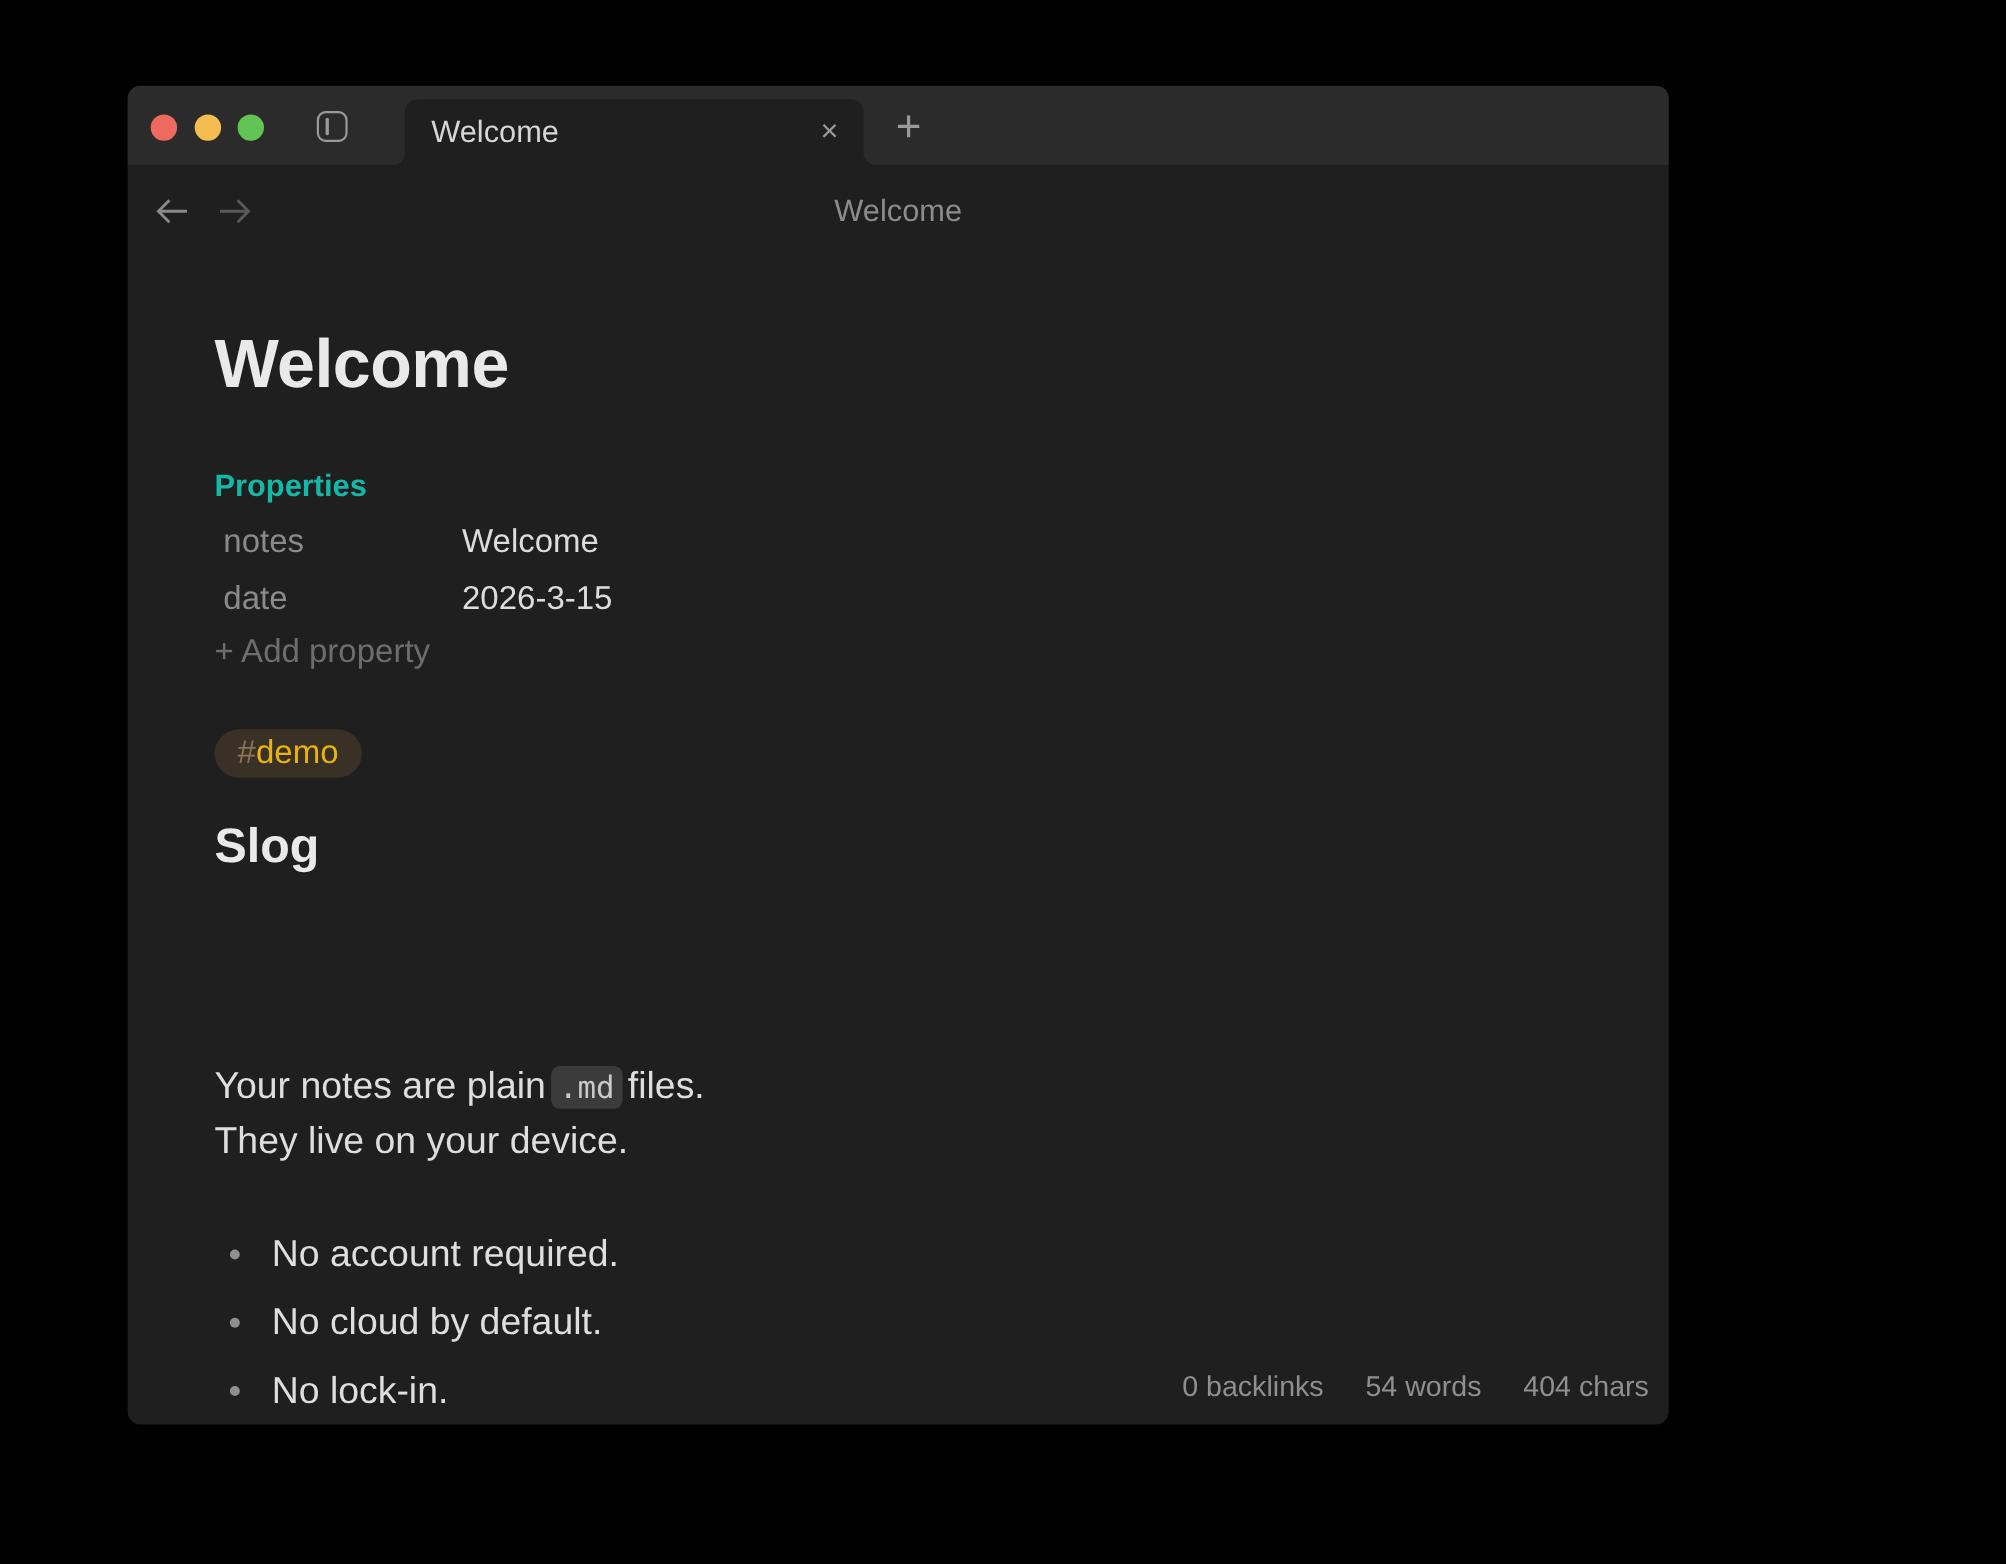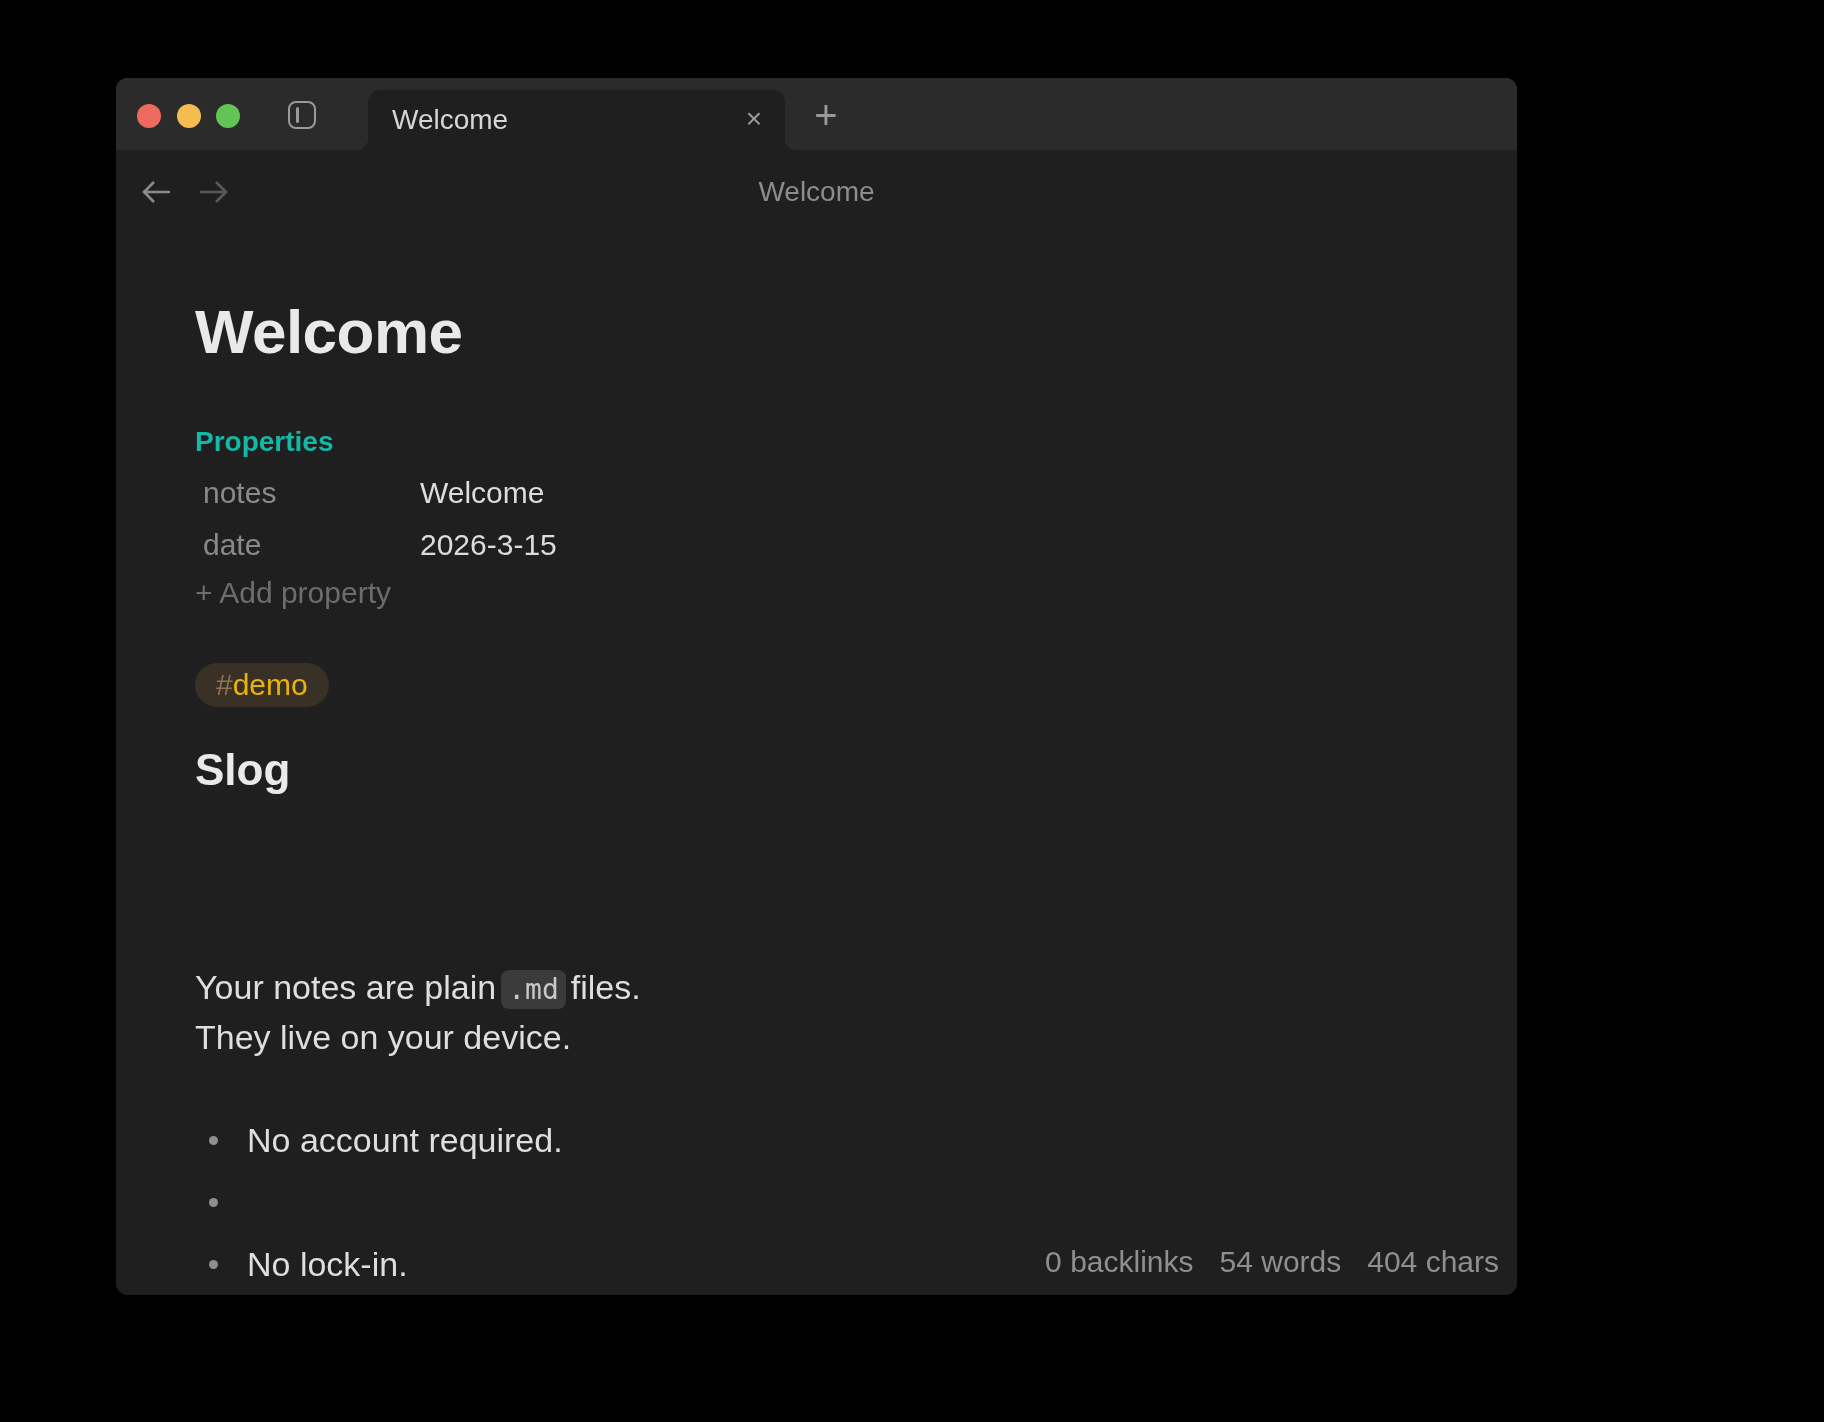--- a/index.html
+++ b/index.html
@@ -112,22 +112,22 @@
   .bullets{position:absolute;left:79px;top:1042px;width:1417px;}
   .bullet-row{position:relative;height:40px;margin-bottom:22px;cursor:text;text-align:center;}
   .bullet-row .dot{
     position:absolute;left:14px;top:16px;width:9px;height:9px;border-radius:50%;background:#8f8f8f;
   }
   .bullet-row .b-txt{
     position:absolute;left:52px;top:0;font-size:34px;color:#dedede;line-height:40px;white-space:nowrap;
   }
   
   .status-bar{
-    position:absolute;right:18px;top:1167px;display:flex;gap:26px;
-    font-size:30px;color:#8f8f8f;
+    position:absolute;right:18px;top:1167px;display:flex;gap:38px;
+    font-size:26px;color:#8f8f8f;
   }
   .status-item{white-space:nowrap;}
   svg{display:block;}
 </style>
 </head>
 <body>
 
 <div class="window">
 
   <div class="titlebar">
@@ -191,20 +191,21 @@
   </div>
   <div class="para para-2">They live on your device.</div>
 
   <div class="bullets">
     <div class="bullet-row">
       <span class="dot"></span>
       <span class="b-txt">No account required.</span>
     </div>
     <div class="bullet-row">
       <span class="dot"></span>
+      <span class="b-txt">No cloud by default.</span>
     </div>
     <div class="bullet-row">
       <span class="dot"></span>
       <span class="b-txt">No lock-in.</span>
     </div>
   </div>
 
   <div class="status-bar">
     <span class="status-item">0 backlinks</span>
     <span class="status-item">54 words</span>

